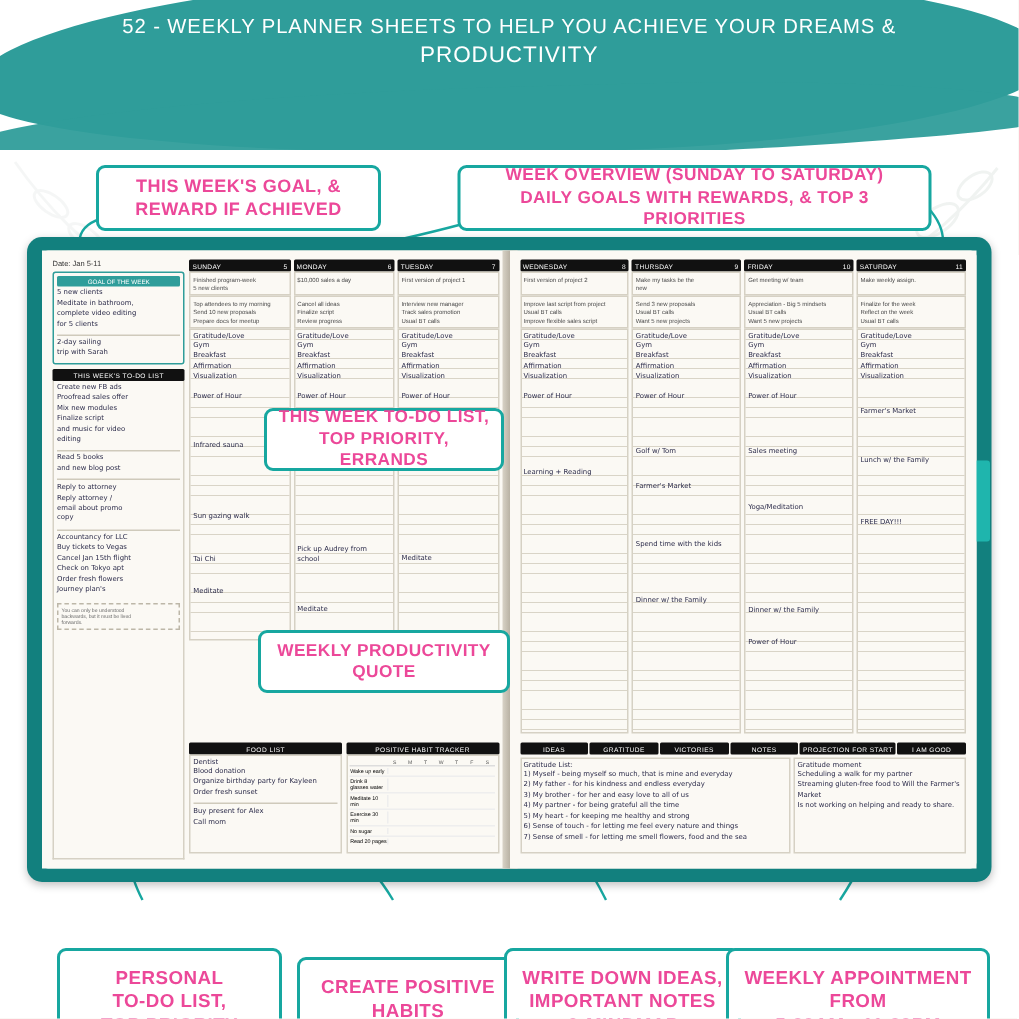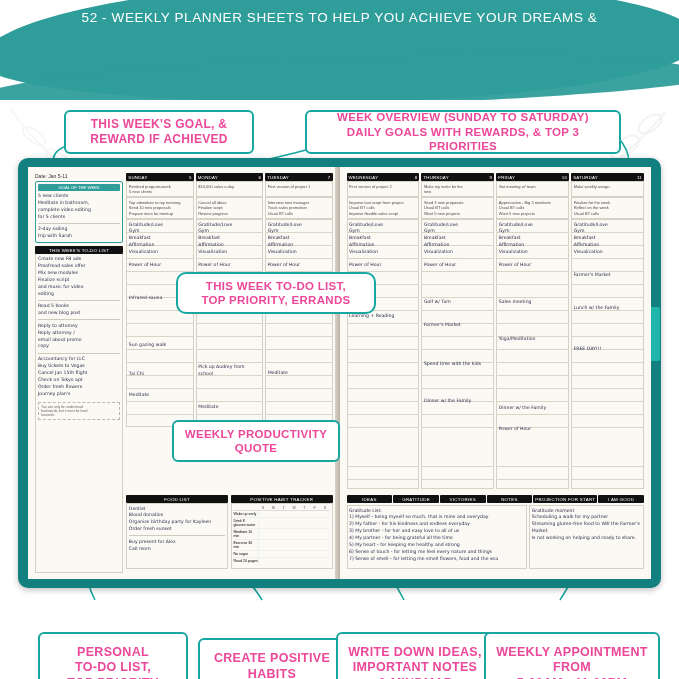--- a/index.html
+++ b/index.html
@@ -105,20 +105,21 @@
   .bottom-row { position:absolute; left:18px; top:632px; width:643px; height:74px; }
 </style>
 </head>
 <body>
 
 <div class="banner">
   <div class="banner-brush"></div>
   <div class="banner-brush2"></div>
   <div class="banner-text">
     <div class="banner-l1">52 - WEEKLY PLANNER  SHEETS TO HELP YOU ACHIEVE YOUR DREAMS &amp;</div>
+    <div class="banner-l3">PRODUCTIVITY</div>
   </div>
 </div>
 
 <svg class="bg-deco" viewBox="0 0 120 120">
   <path d="M10 110 C 40 80, 70 70, 110 20" stroke="#cfd8d4" stroke-width="2" fill="none"></path>
   <ellipse cx="40" cy="80" rx="16" ry="8" fill="none" stroke="#cfd8d4" stroke-width="2" transform="rotate(-35 40 80)"></ellipse>
   <ellipse cx="70" cy="55" rx="16" ry="8" fill="none" stroke="#cfd8d4" stroke-width="2" transform="rotate(-35 70 55)"></ellipse>
   <ellipse cx="95" cy="32" rx="13" ry="7" fill="none" stroke="#cfd8d4" stroke-width="2" transform="rotate(-35 95 32)"></ellipse>
 </svg>
 <svg class="bg-deco2" viewBox="0 0 90 90">
@@ -452,21 +453,21 @@
     </div>
   </div>
 </div>
 
 <div class="callout" style="left:64px; top:110px; width:190px; height:44px; font-size:12px; white-space:pre-line;">THIS WEEK'S GOAL, &amp;
 REWARD IF ACHIEVED</div>
 
 <div class="callout" style="left:305px; top:110px; width:316px; height:44px; font-size:11.5px; white-space:pre-line;">WEEK OVERVIEW (SUNDAY TO SATURDAY)
 DAILY GOALS WITH REWARDS, &amp; TOP 3 PRIORITIES</div>
 
-<div class="callout" style="left:176px; top:272px; width:200px; height:42px; font-size:11.5px; white-space:pre-line;border-radius:10px;">THIS WEEK TO-DO LIST,
+<div class="callout" style="left:176px; top:272px; width:160px; height:42px; font-size:11.5px; white-space:pre-line;">THIS WEEK TO-DO LIST,
 TOP PRIORITY, ERRANDS</div>
 
 <div class="callout" style="left:172px; top:420px; width:168px; height:42px; font-size:11.5px; white-space:pre-line;">WEEKLY PRODUCTIVITY
 QUOTE</div>
 
 <div class="bottom-row">
   <div class="callout" style="left:20px; top:0px; width:150px; height:72px; font-size:12.5px; white-space:pre-line;">PERSONAL
 TO-DO LIST,
 TOP PRIORITY</div>
   <div class="callout" style="left:180px; top:6px; width:148px; height:58px; font-size:12.5px; white-space:pre-line;">CREATE POSITIVE

